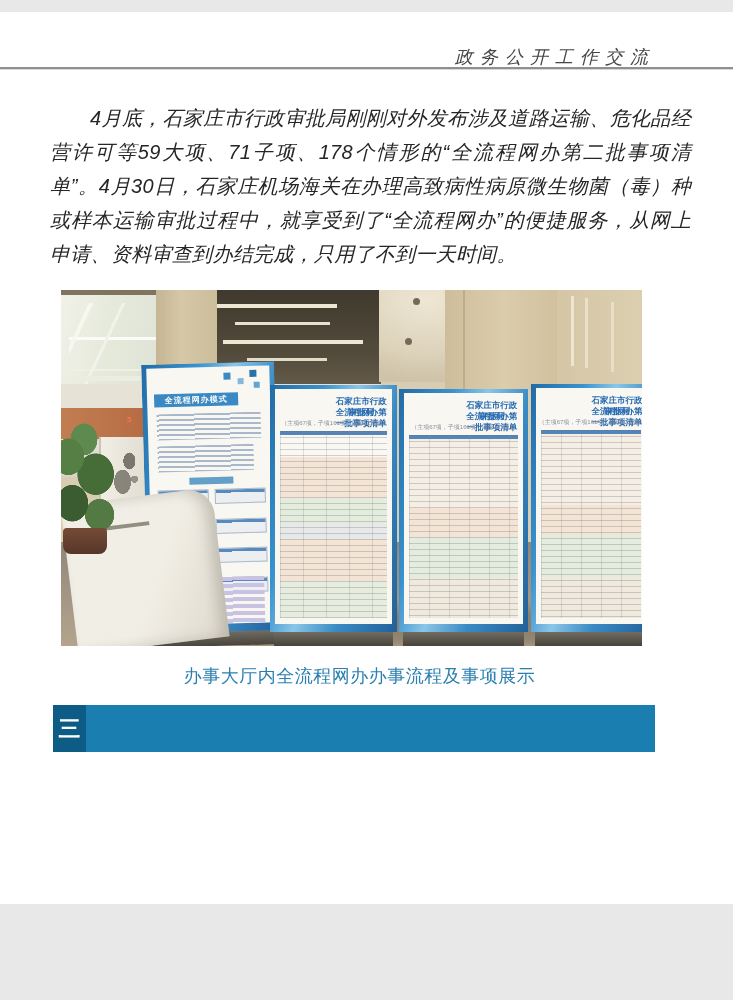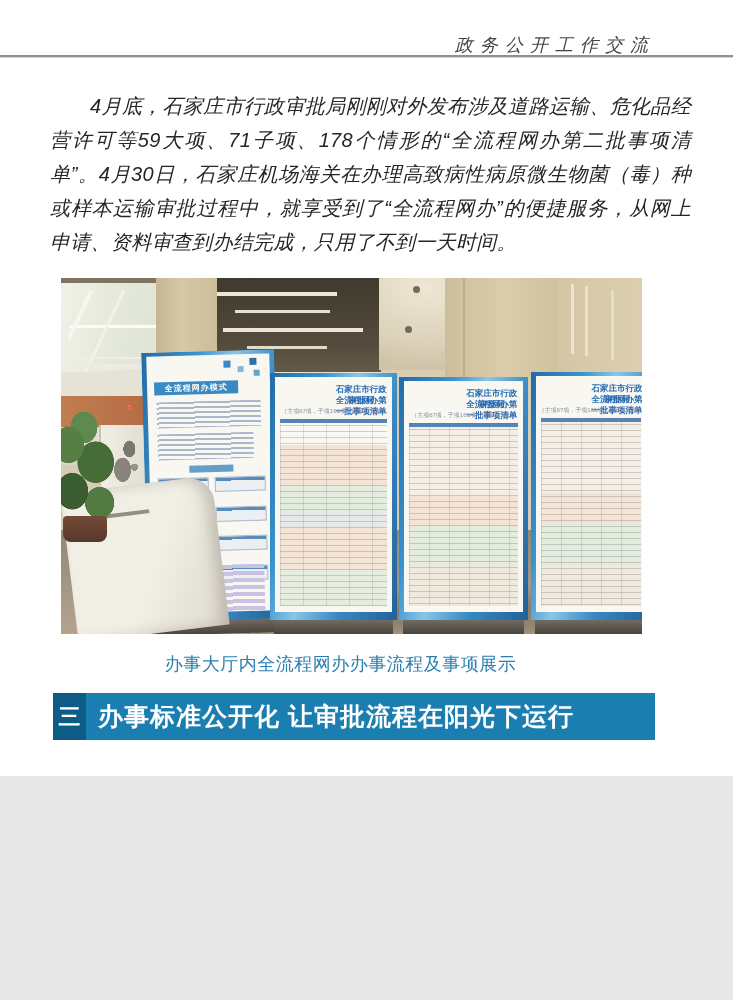--- a/index.html
+++ b/index.html
@@ -1,16 +1,16 @@
 <!DOCTYPE html>
 <html><head>
 <meta charset="utf-8">
 <style>
   html,body{margin:0;padding:0;background:#e8e8e8;}
-  .page{position:relative;width:733px;height:776px;background:#ffffff;margin:0 auto;
+  .page{position:relative;width:733px;height:892px;background:#ffffff;margin:12px auto;
         font-family:"Liberation Sans","DejaVu Sans",sans-serif;overflow:hidden;}
 
   
   .header-title{position:absolute;top:33px;right:78px;font-family:"DejaVu Serif","Liberation Serif",serif;
         font-style:italic;font-size:18px;letter-spacing:7px;color:#464646;}
   .header-rule{position:absolute;top:55px;left:0;width:733px;height:0;
         border-top:2px solid #8f8f8f;border-bottom:1px solid #d8d8d8;}
 
   
   .para{position:absolute;left:50px;width:641px;font-size:20px;line-height:34px;color:#262626;
@@ -113,21 +113,21 @@
       radial-gradient(26px 30px at 30% 30%,#4c7a3e 60%,transparent 62%),
       radial-gradient(30px 34px at 65% 45%,#3c6631 60%,transparent 62%),
       radial-gradient(26px 30px at 35% 70%,#2f5428 60%,transparent 62%),
       radial-gradient(24px 26px at 70% 80%,#49753c 60%,transparent 62%),
       radial-gradient(22px 26px at 50% 15%,#55854a 60%,transparent 62%);}
   .pot{left:2px;top:238px;width:44px;height:26px;background:linear-gradient(to bottom,#6e4231,#4e2c20);
       border-radius:4px 4px 8px 8px;}
   .photo-tint{left:0;top:0;width:581px;height:356px;background:rgba(214,192,158,.07);}
 
   
-  .caption{position:absolute;left:50px;top:652px;width:581px;text-align:center;color:#2b7fb0;
+  .caption{position:absolute;left:69px;top:652px;width:581px;text-align:center;color:#2b7fb0;
       font-size:18px;letter-spacing:.5px;}
 
   
   .banner{position:absolute;left:53px;top:693px;width:602px;height:47px;background:#1b7eb0;
       display:flex;align-items:center;}
   .banner-num{width:33px;height:47px;background:#0d5c85;color:#ffffff;font-size:22px;font-weight:bold;
       display:flex;align-items:center;justify-content:center;flex:0 0 33px;}
   .banner-title{color:#ffffff;font-size:25px;font-weight:bold;letter-spacing:1px;margin-left:12px;white-space:nowrap;}
 
   
@@ -241,21 +241,20 @@
     <div class="kiosk-big"></div>
     <div class="plant"></div>
     <div class="pot"></div>
     <div class="photo-tint"></div>
   </div>
 
   <div class="caption">办事大厅内全流程网办办事流程及事项展示</div>
 
   <div class="banner">
     <div class="banner-num">三</div>
-    <div class="banner-title">办事标准公开化 让审批流程在阳光下运行</div>
   </div>
 
 
   <div class="footer-lines">
     <div class="footer-label">主办单位</div>
   </div>
   <div class="footer-bar"></div>
   <div class="page-num">18</div>
 
 </div>

